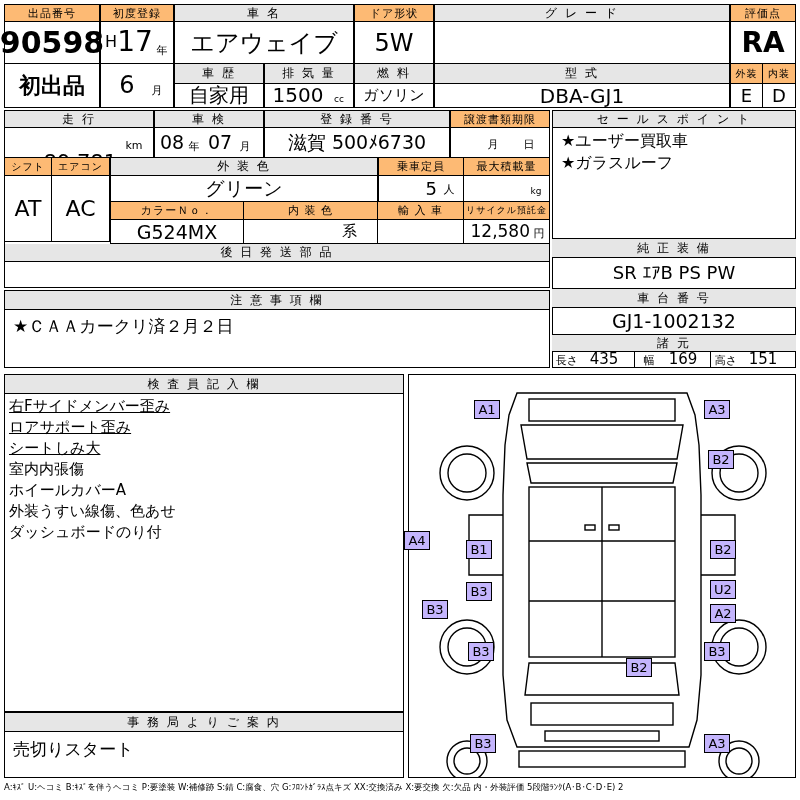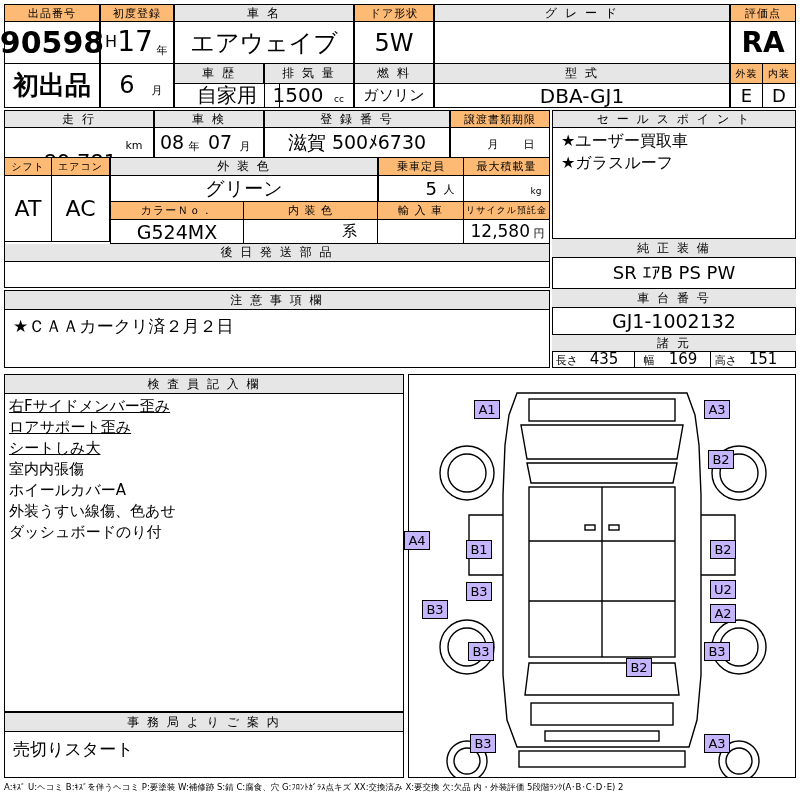--- a/index.html
+++ b/index.html
@@ -30,38 +30,38 @@
 </style>
 </head>
 <body>
 
 <div class="sheet">
 
   <div class="box" style="left:4px;top:4px;width:792px;height:104px;"></div>
 
   <div class="box lbl hdr" style="left:4px;top:4px;width:96px;height:18px;">出品番号</div>
   <div class="box lbl huge" style="left:4px;top:22px;width:96px;height:42px;border-top:none;">90598</div>
-  <div class="box lbl" style="left:4px;top:64px;width:96px;height:44px;border-top:none;font-size:26px;font-weight:bold;">初出品</div>
+  <div class="box lbl" style="left:4px;top:64px;width:96px;height:44px;border-top:none;font-size:22px;font-weight:bold;">初出品</div>
 
   <div class="box lbl hdr" style="left:100px;top:4px;width:74px;height:18px;">初度登録</div>
   <div class="box" style="left:100px;top:22px;width:74px;height:42px;border-top:none;">
     <div class="lbl" style="left:2px;top:8px;width:16px;height:22px;">H</div>
     <div class="lbl" style="left:14px;top:2px;width:40px;height:34px;font-size:28px;">17</div>
     <div class="lbl sm" style="left:52px;top:20px;width:18px;height:16px;">年</div>
   </div>
   <div class="box" style="left:100px;top:64px;width:74px;height:44px;border-top:none;">
     <div class="lbl" style="left:6px;top:4px;width:40px;height:34px;font-size:24px;">6</div>
     <div class="lbl sm" style="left:46px;top:18px;width:20px;height:16px;">月</div>
   </div>
 
   <div class="box lbl hdr2" style="left:174px;top:4px;width:180px;height:18px;">車 名</div>
   <div class="box lbl" style="left:174px;top:22px;width:180px;height:42px;border-top:none;font-size:24px;">エアウェイブ</div>
 
   <div class="box lbl hdr2" style="left:174px;top:64px;width:90px;height:20px;border-top:none;">車 歴</div>
-  <div class="box lbl mid" style="left:174px;top:84px;width:106px;height:24px;border-top:none;">自家用</div>
+  <div class="box lbl mid" style="left:174px;top:84px;width:90px;height:24px;border-top:none;">自家用</div>
 
   <div class="box lbl hdr2" style="left:264px;top:64px;width:90px;height:20px;border-top:none;">排 気 量</div>
   <div class="box" style="left:264px;top:84px;width:90px;height:24px;border-top:none;">
     <div class="lbl mid" style="left:2px;top:0px;width:62px;height:22px;">1500</div>
     <div class="lbl xs" style="left:64px;top:8px;width:20px;height:14px;">cc</div>
   </div>
 
   <div class="box lbl hdr" style="left:354px;top:4px;width:80px;height:18px;">ドア形状</div>
   <div class="box lbl" style="left:354px;top:22px;width:80px;height:42px;border-top:none;font-size:24px;">5W</div>
 

